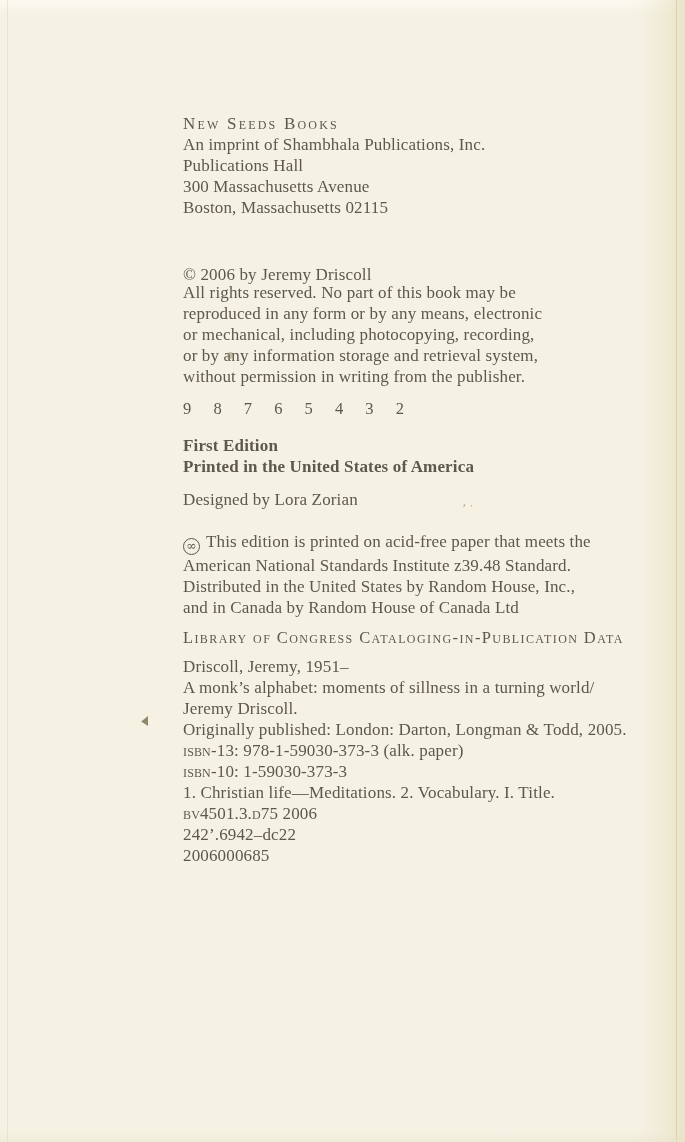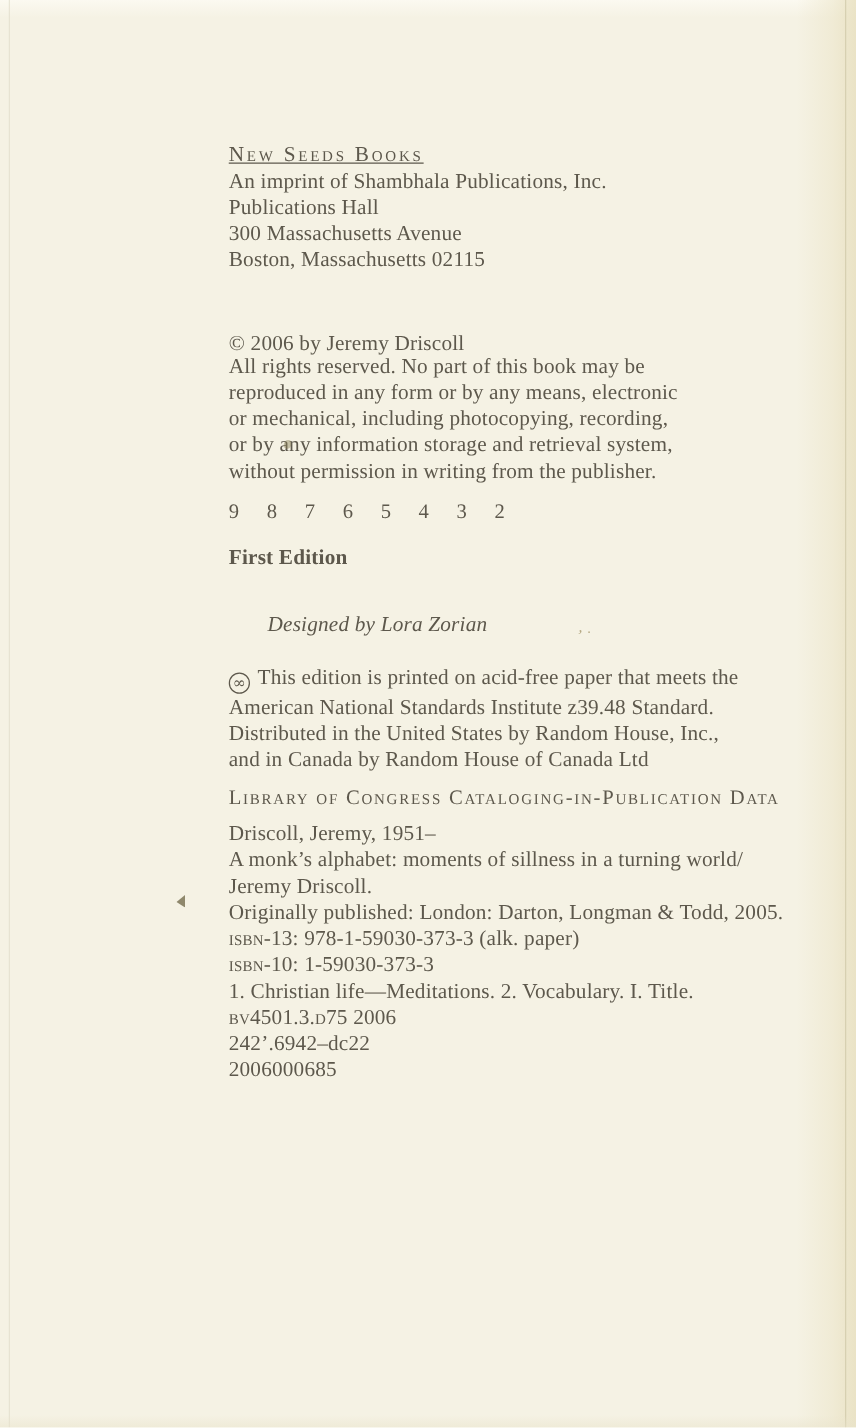--- a/index.html
+++ b/index.html
@@ -17,23 +17,23 @@
   .edge-top{position:absolute;top:0;left:0;width:100%;height:14px;
     background:linear-gradient(180deg, rgba(252,250,242,.9), rgba(252,250,242,0));}
   .edge-bottom{position:absolute;bottom:0;left:0;width:100%;height:10px;
     background:linear-gradient(0deg, rgba(233,227,203,.5), rgba(233,227,203,0));}
 
   .textblock{position:absolute;left:183px;top:0;width:480px;font-size:17px;line-height:21px;letter-spacing:.15px;}
   section{position:absolute;left:0;}
   .line{white-space:nowrap;}
 
   .sc{font-variant:small-caps;}
-  .imprint-name{letter-spacing:2.2px;font-size:17px;text-decoration:underline;}
+  .imprint-name{letter-spacing:2.2px;font-size:17px;}
   .loc-heading{letter-spacing:1.4px;font-size:16.5px;text-align:center;}
-  .italic{font-style:italic;margin-left:31px;}
+  .italic{}
   .numbers{letter-spacing:9px;font-size:16.5px;}
 
   .blk-publisher{top:113px;}
   .blk-copyright{top:248px;margin-top:16px;}
   .blk-rights{top:282px;}
   .blk-numbers{top:398px;}
   .blk-edition{top:435px;font-weight:bold;}
   .blk-designer{top:489px;}
   .blk-paper{top:523px;margin-top:8px;}
   .blk-locheading{top:627px;}
@@ -85,20 +85,21 @@
       <div class="line">or by any information storage and retrieval system,</div>
       <div class="line">without permission in writing from the publisher.</div>
     </section>
 
     <section class="blk-numbers">
       <div class="line numbers">9 8 7 6 5 4 3 2</div>
     </section>
 
     <section class="blk-edition">
       <div class="line">First Edition</div>
+      <div class="line">Printed in the United States of America</div>
     </section>
 
     <section class="blk-designer">
       <div class="line italic">Designed by Lora Zorian</div>
     </section>
 
     <section class="blk-paper">
       <div class="line">
         <span class="pp-icon">∞</span><span>This edition is printed on acid-free paper that meets the</span>
       </div>

